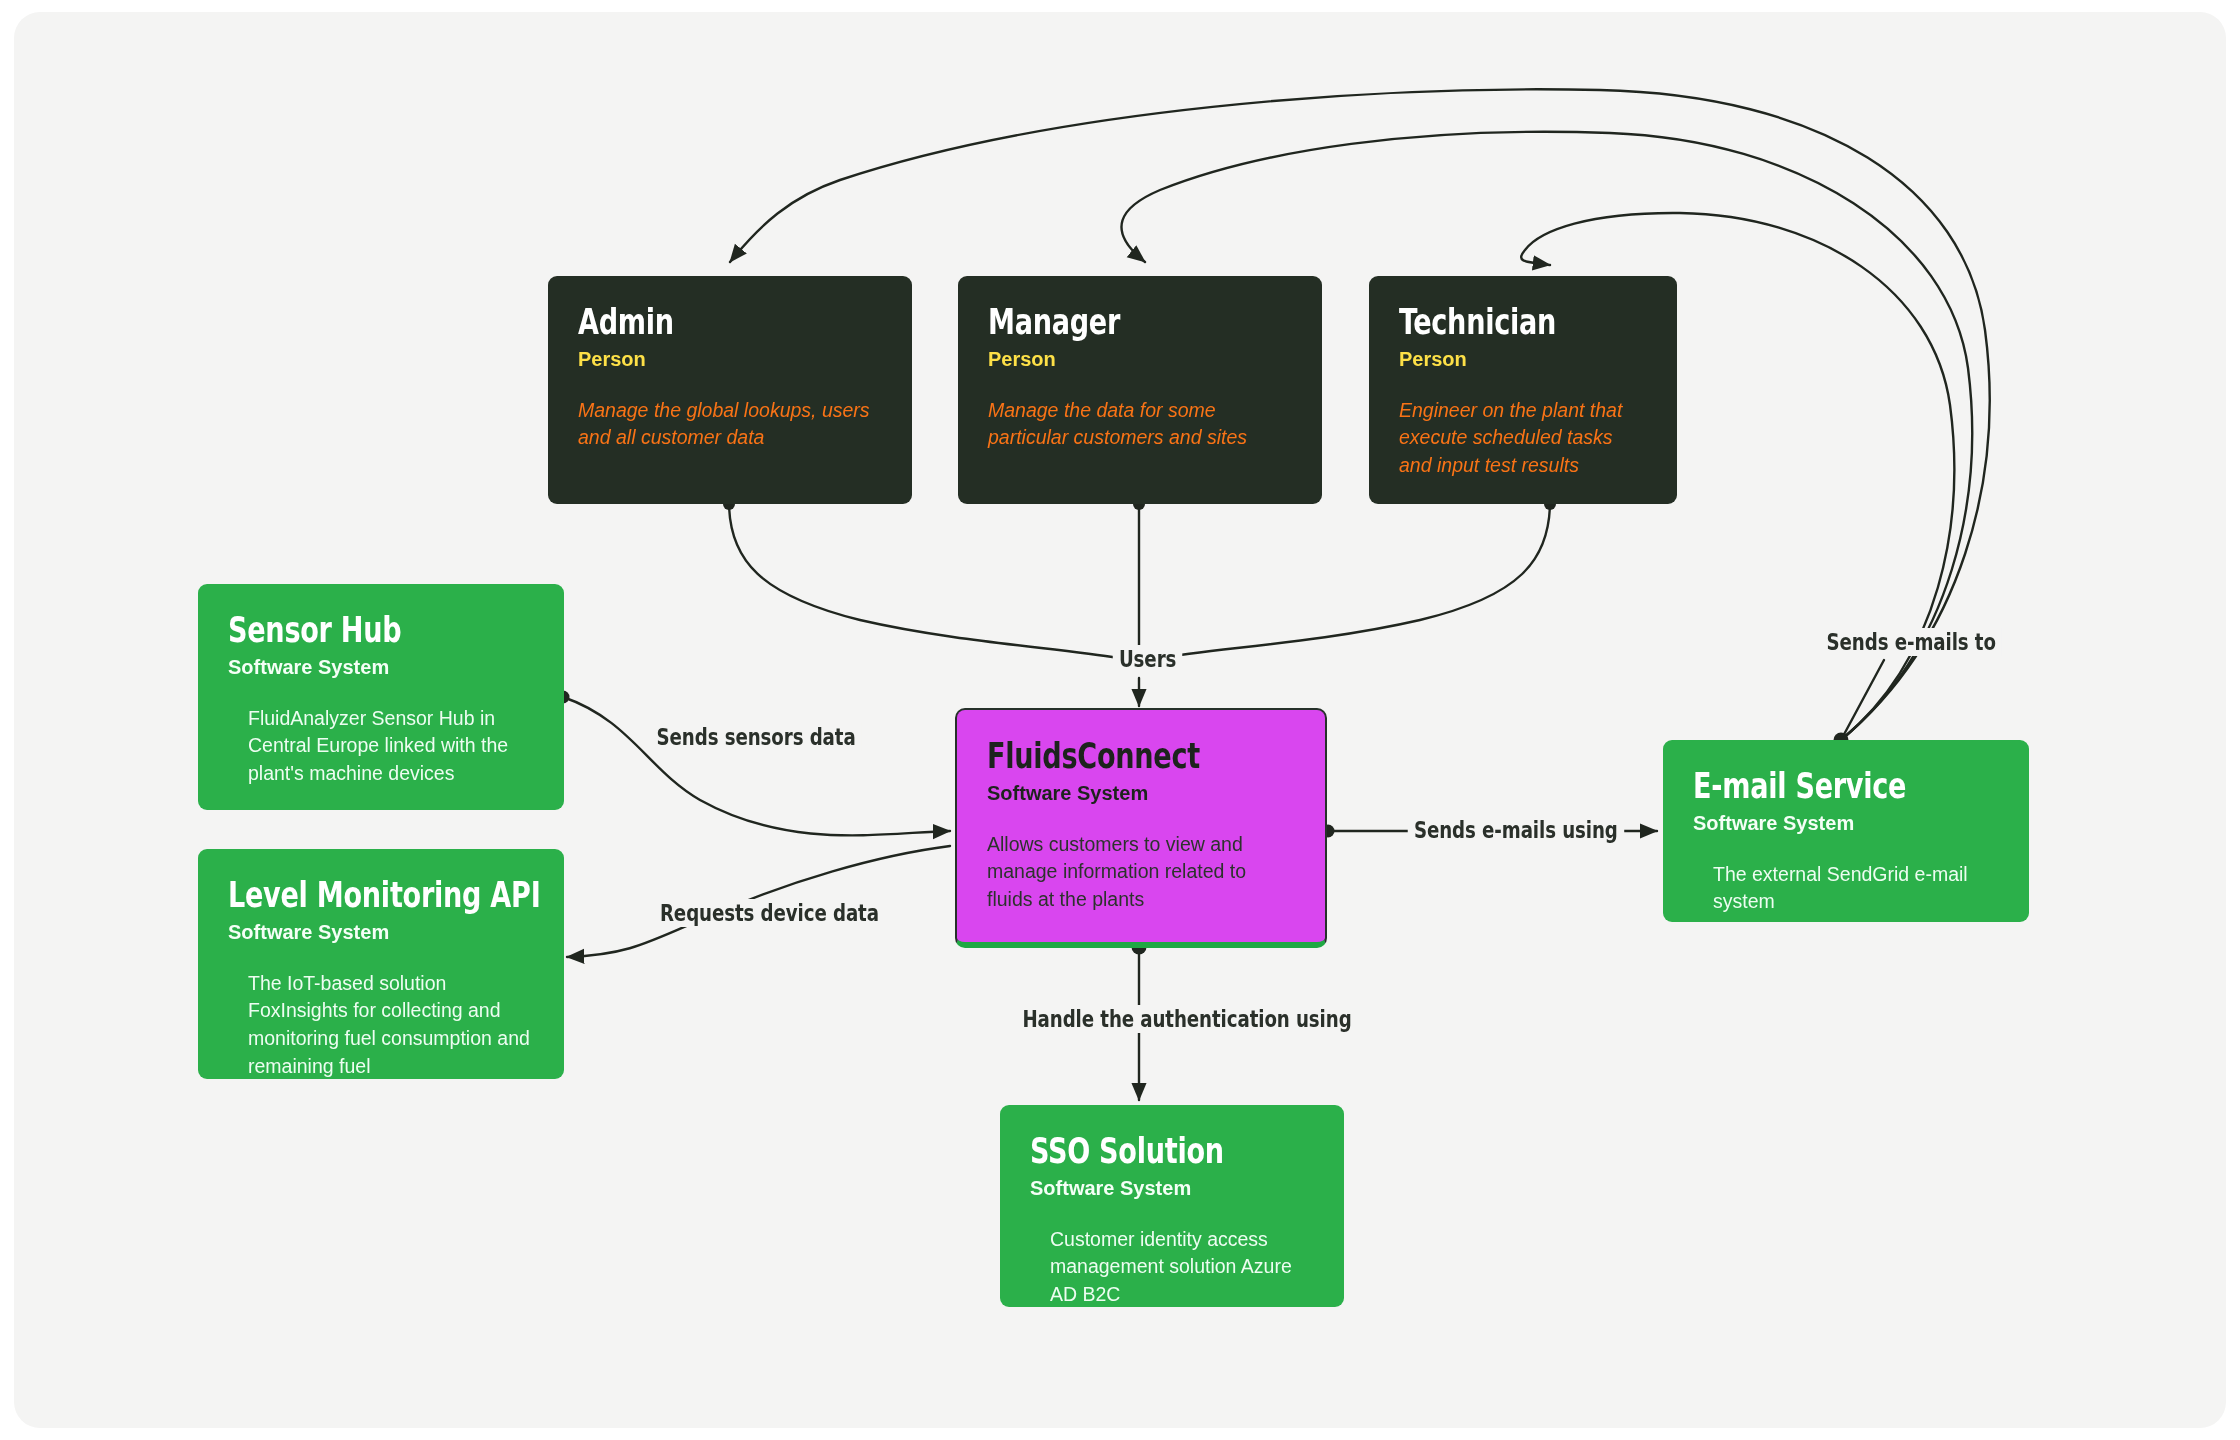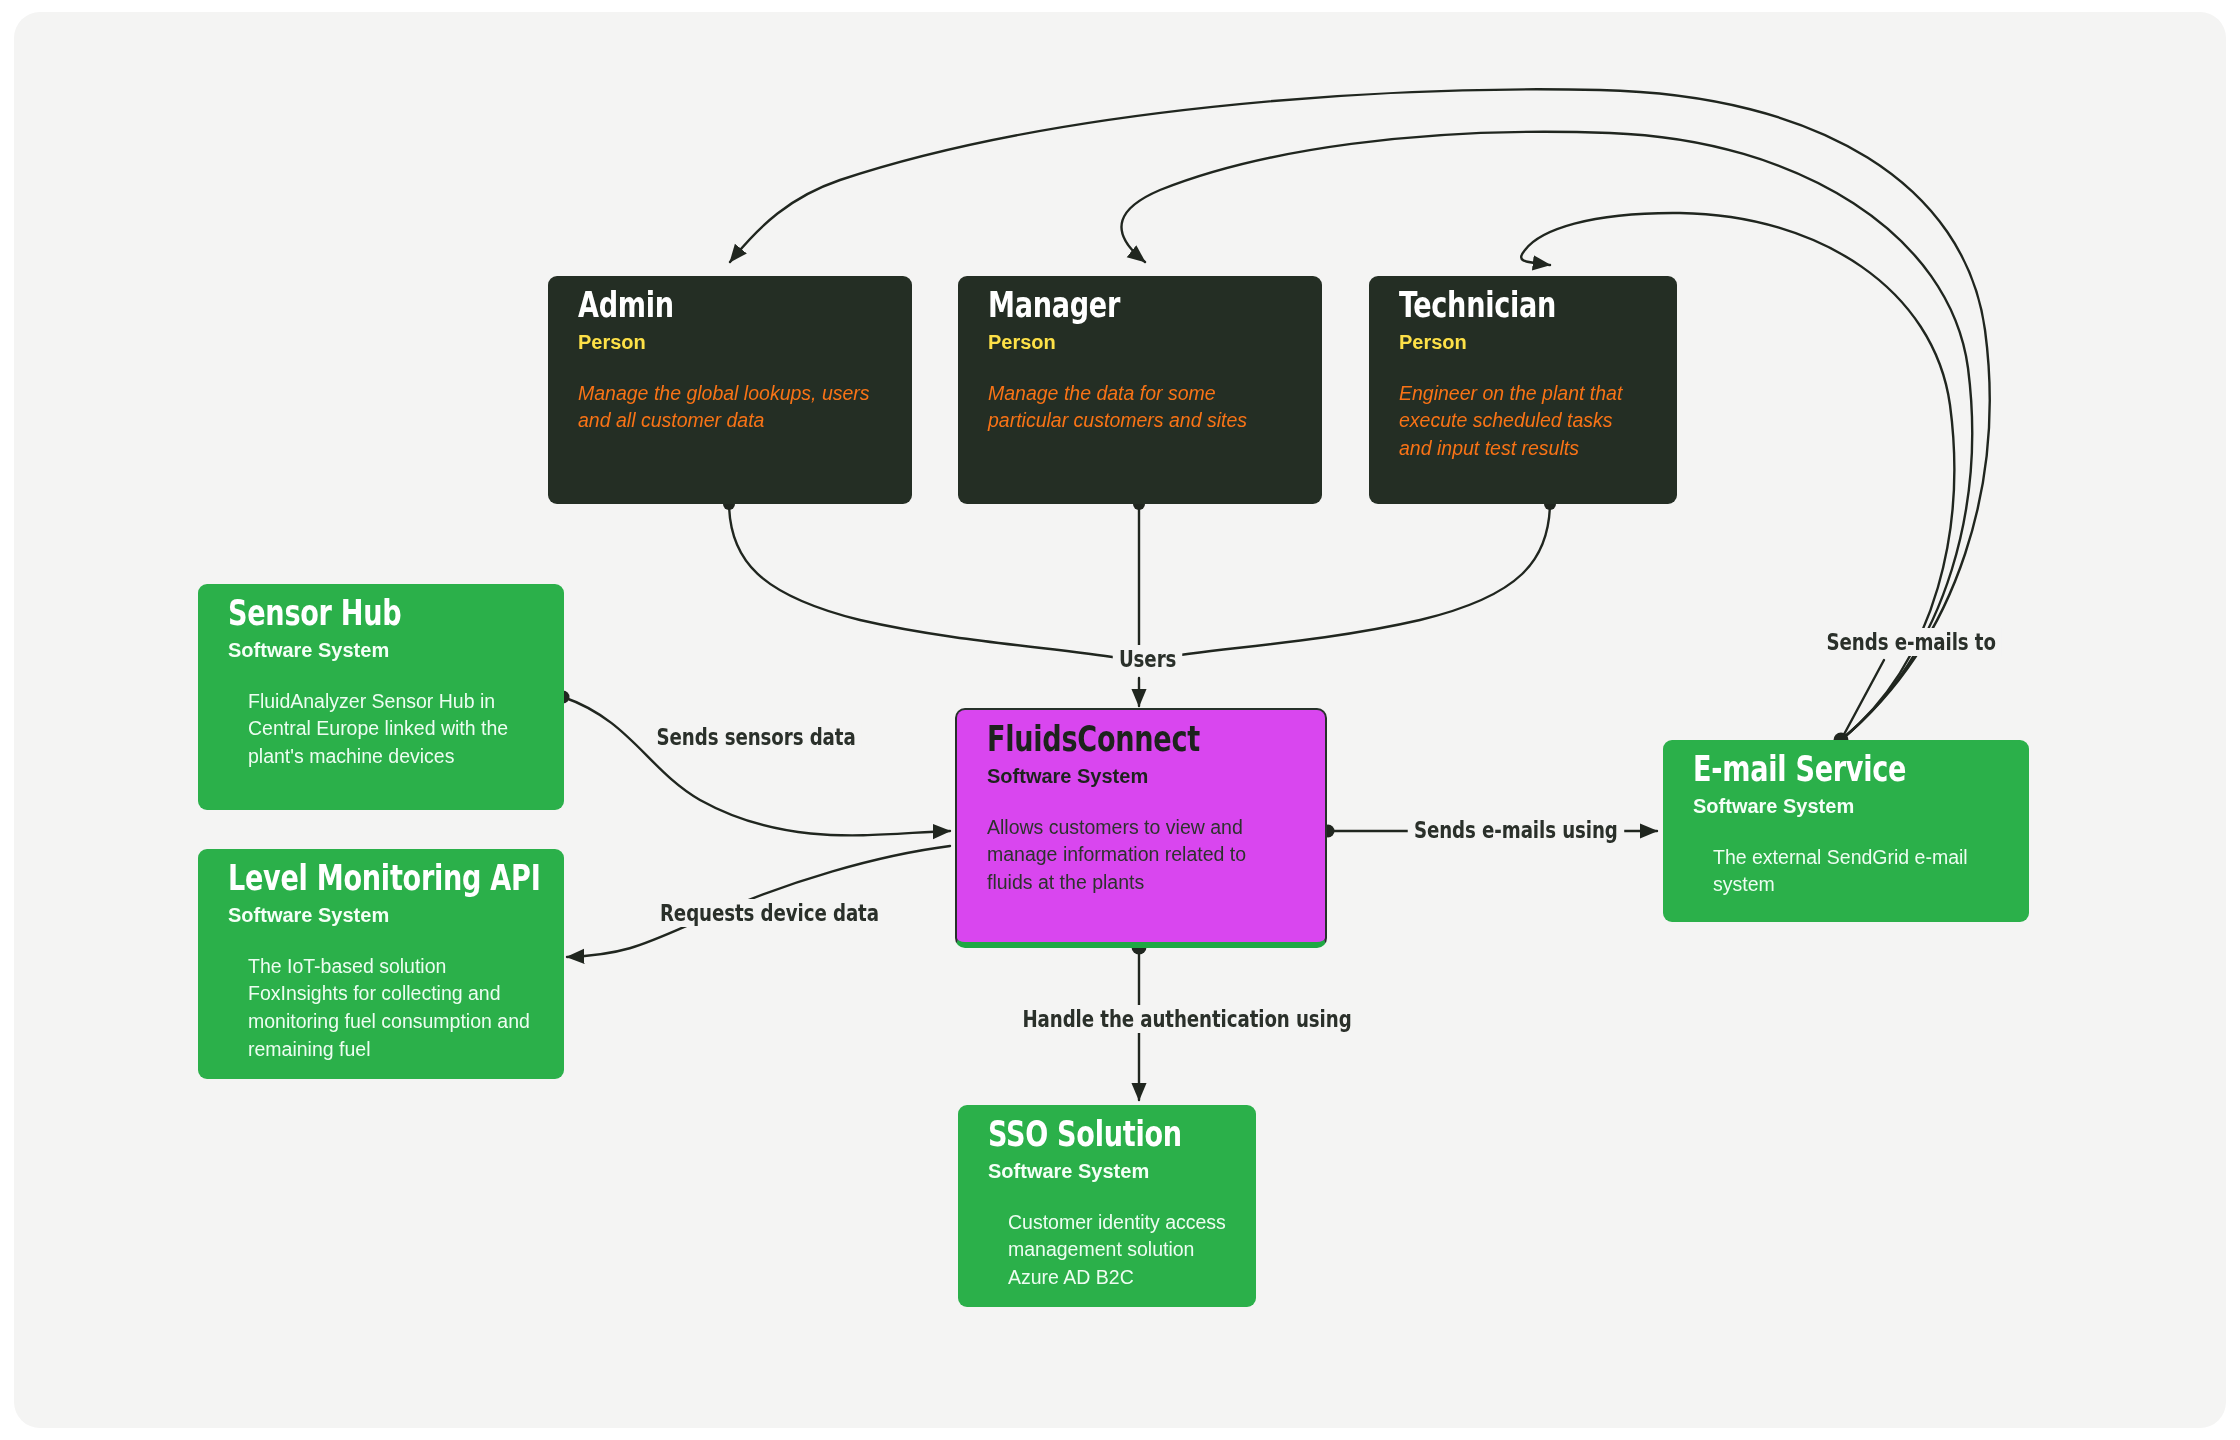--- a/index.html
+++ b/index.html
@@ -34,21 +34,21 @@
     left: 0; top: 0;
     width: 2240px;
     height: 1440px;
     pointer-events: none;
   }
 
   .node {
     position: absolute;
     border-radius: 9px;
     box-sizing: border-box;
-    padding: 11px 30px 24px 30px;
+    padding: 28px 30px 24px 30px;
   }
   .node .n-title {
     font-family: "DejaVu Sans", sans-serif;
     font-weight: bold;
     font-stretch: condensed;
     font-size: 35px;
     line-height: 1.05;
     letter-spacing: -0.3px;
     margin: 0 0 6px 0;
     transform: scaleX(0.86);
@@ -191,21 +191,21 @@
     <div class="n-type">Software System</div>
     <div class="n-desc">Allows customers to view and manage information related to fluids at the plants</div>
   </div>
 
   <div class="node system" style="left:1663px; top:740px; width:366px; height:182px;">
     <div class="n-title">E-mail Service</div>
     <div class="n-type">Software System</div>
     <div class="n-desc">The external SendGrid e-mail system</div>
   </div>
 
-  <div class="node system" style="left:958px; top:1105px; width:298px; height:202px;">
+  <div class="node system" style="left:1000px; top:1105px; width:344px; height:202px;">
     <div class="n-title">SSO Solution</div>
     <div class="n-type">Software System</div>
     <div class="n-desc">Customer identity access management solution Azure AD B2C</div>
   </div>
 
   <div class="edge-label" style="left:1108px; top:645px;">Users</div>
 
   <div class="edge-label" style="left:636px; top:723px;">Sends sensors data</div>
 
   <div class="edge-label" style="left:638px; top:899px;">Requests device data</div>

